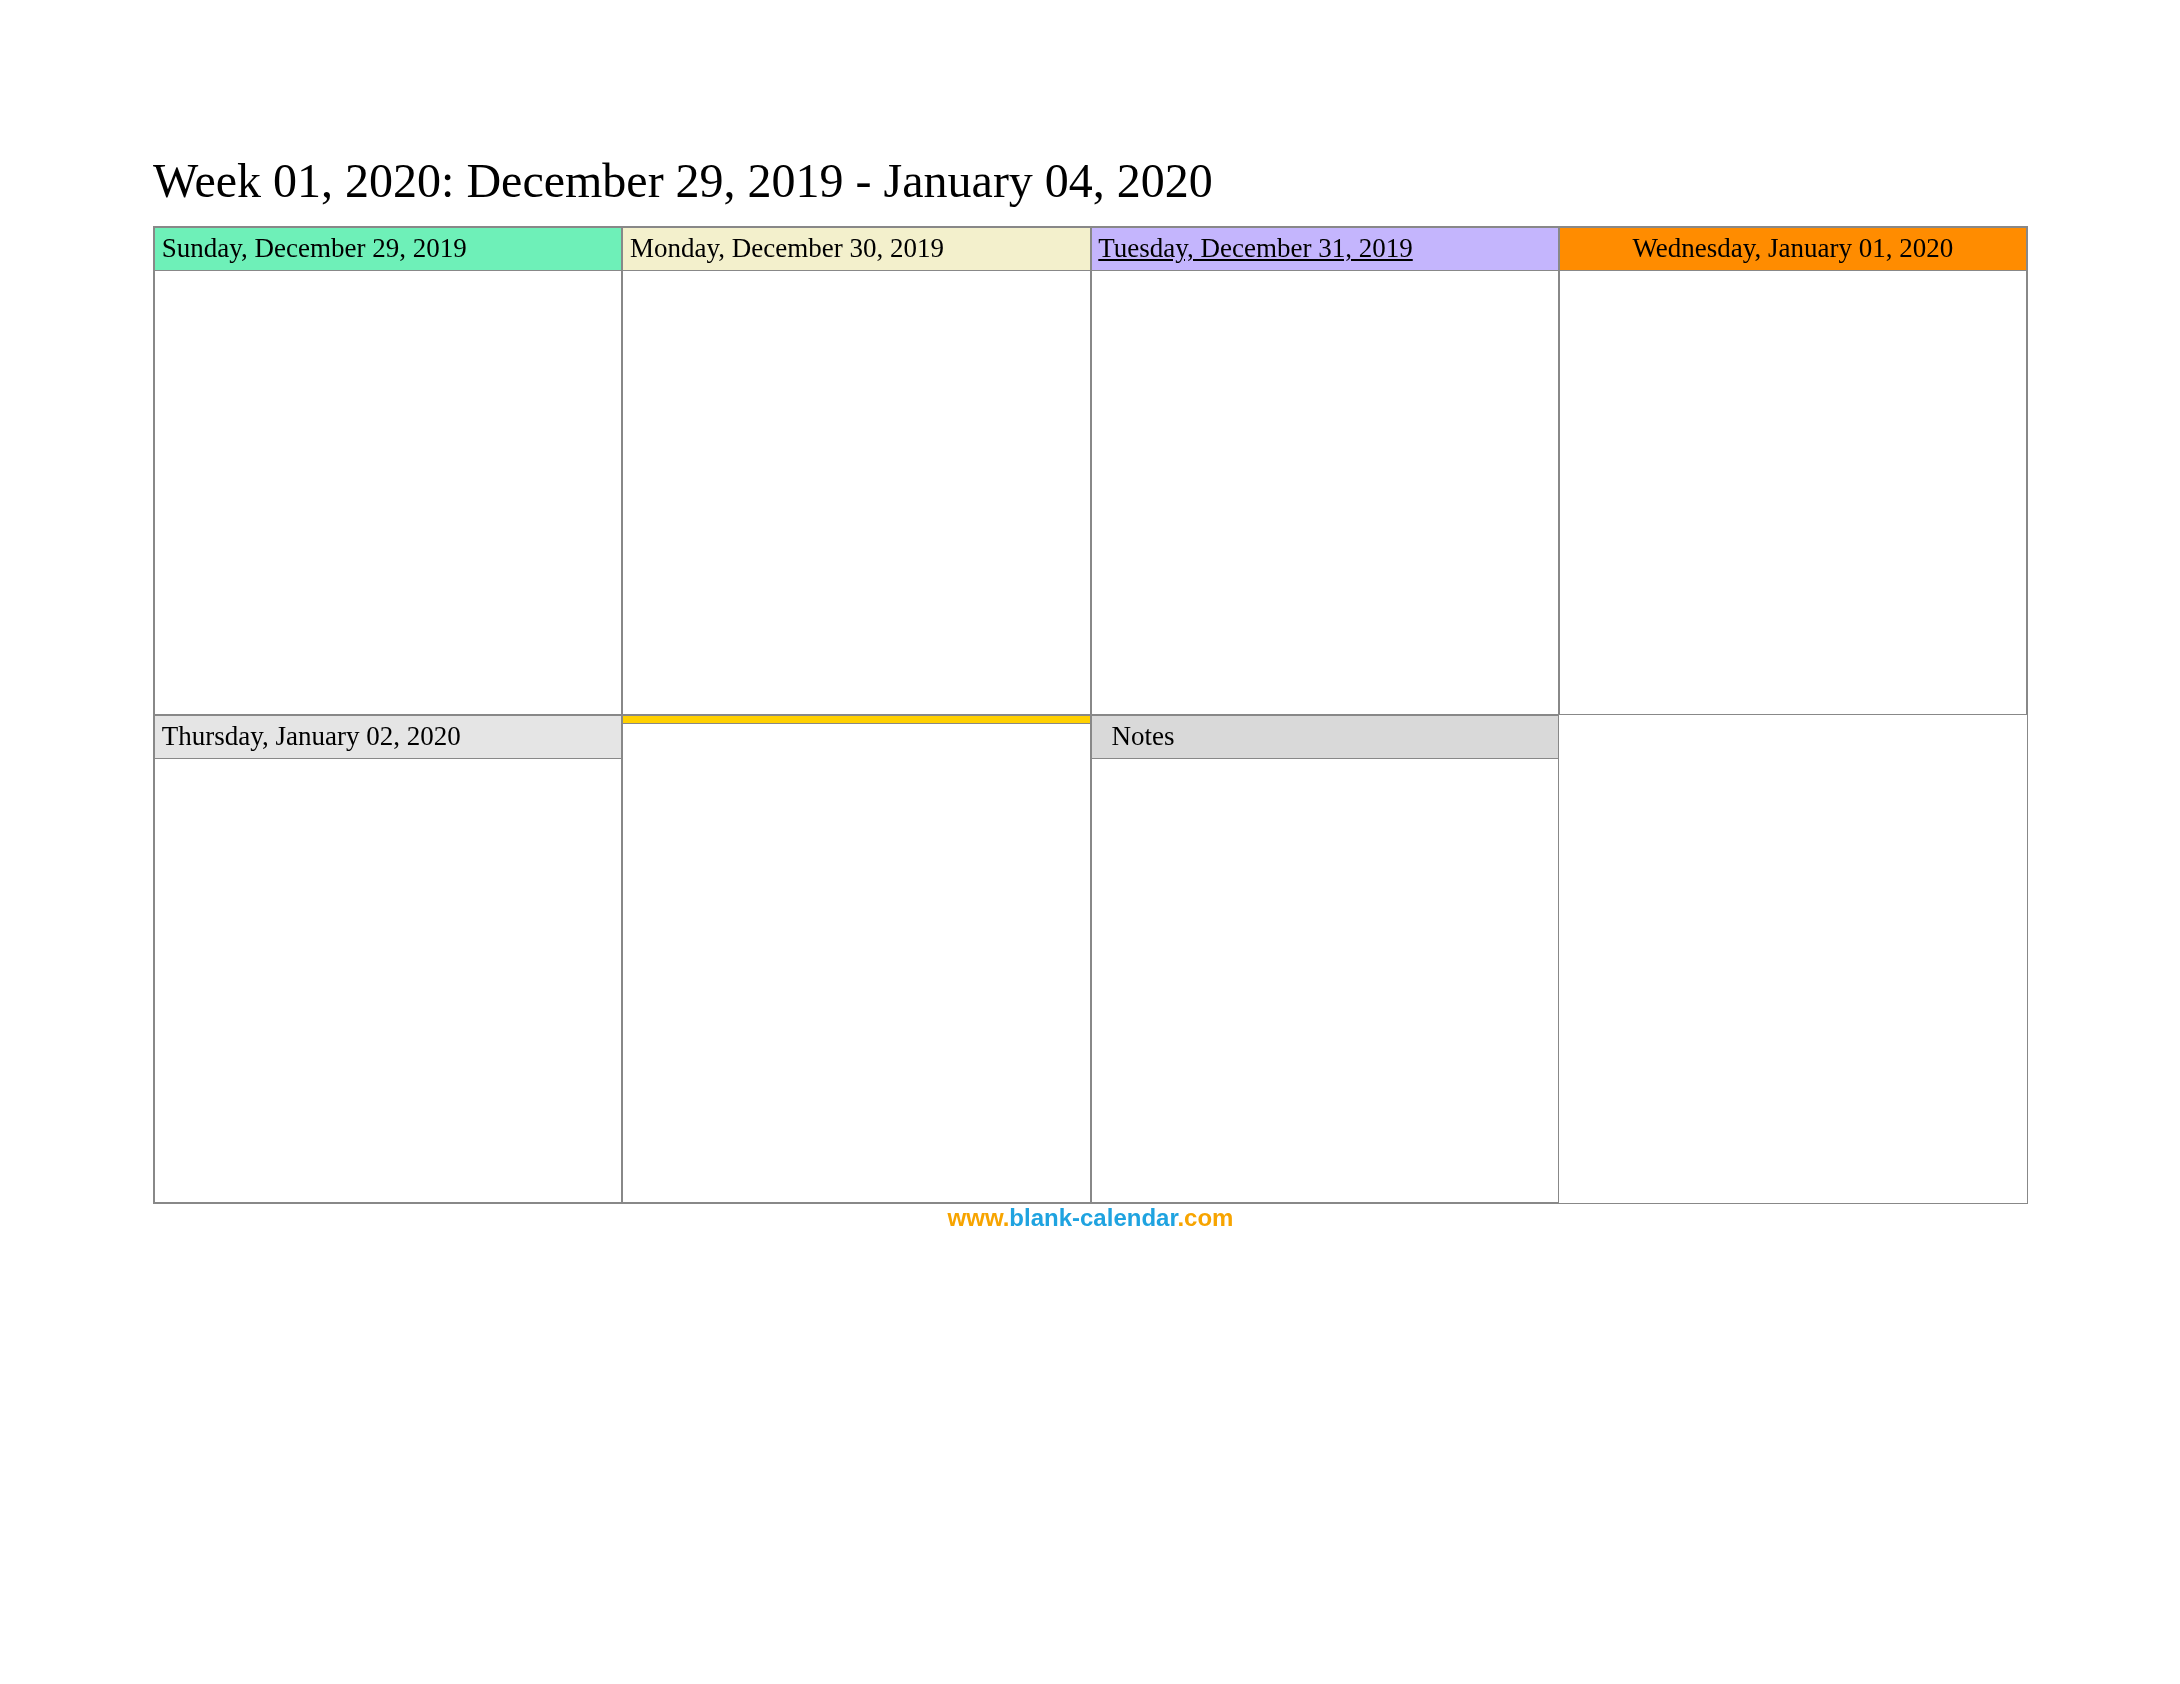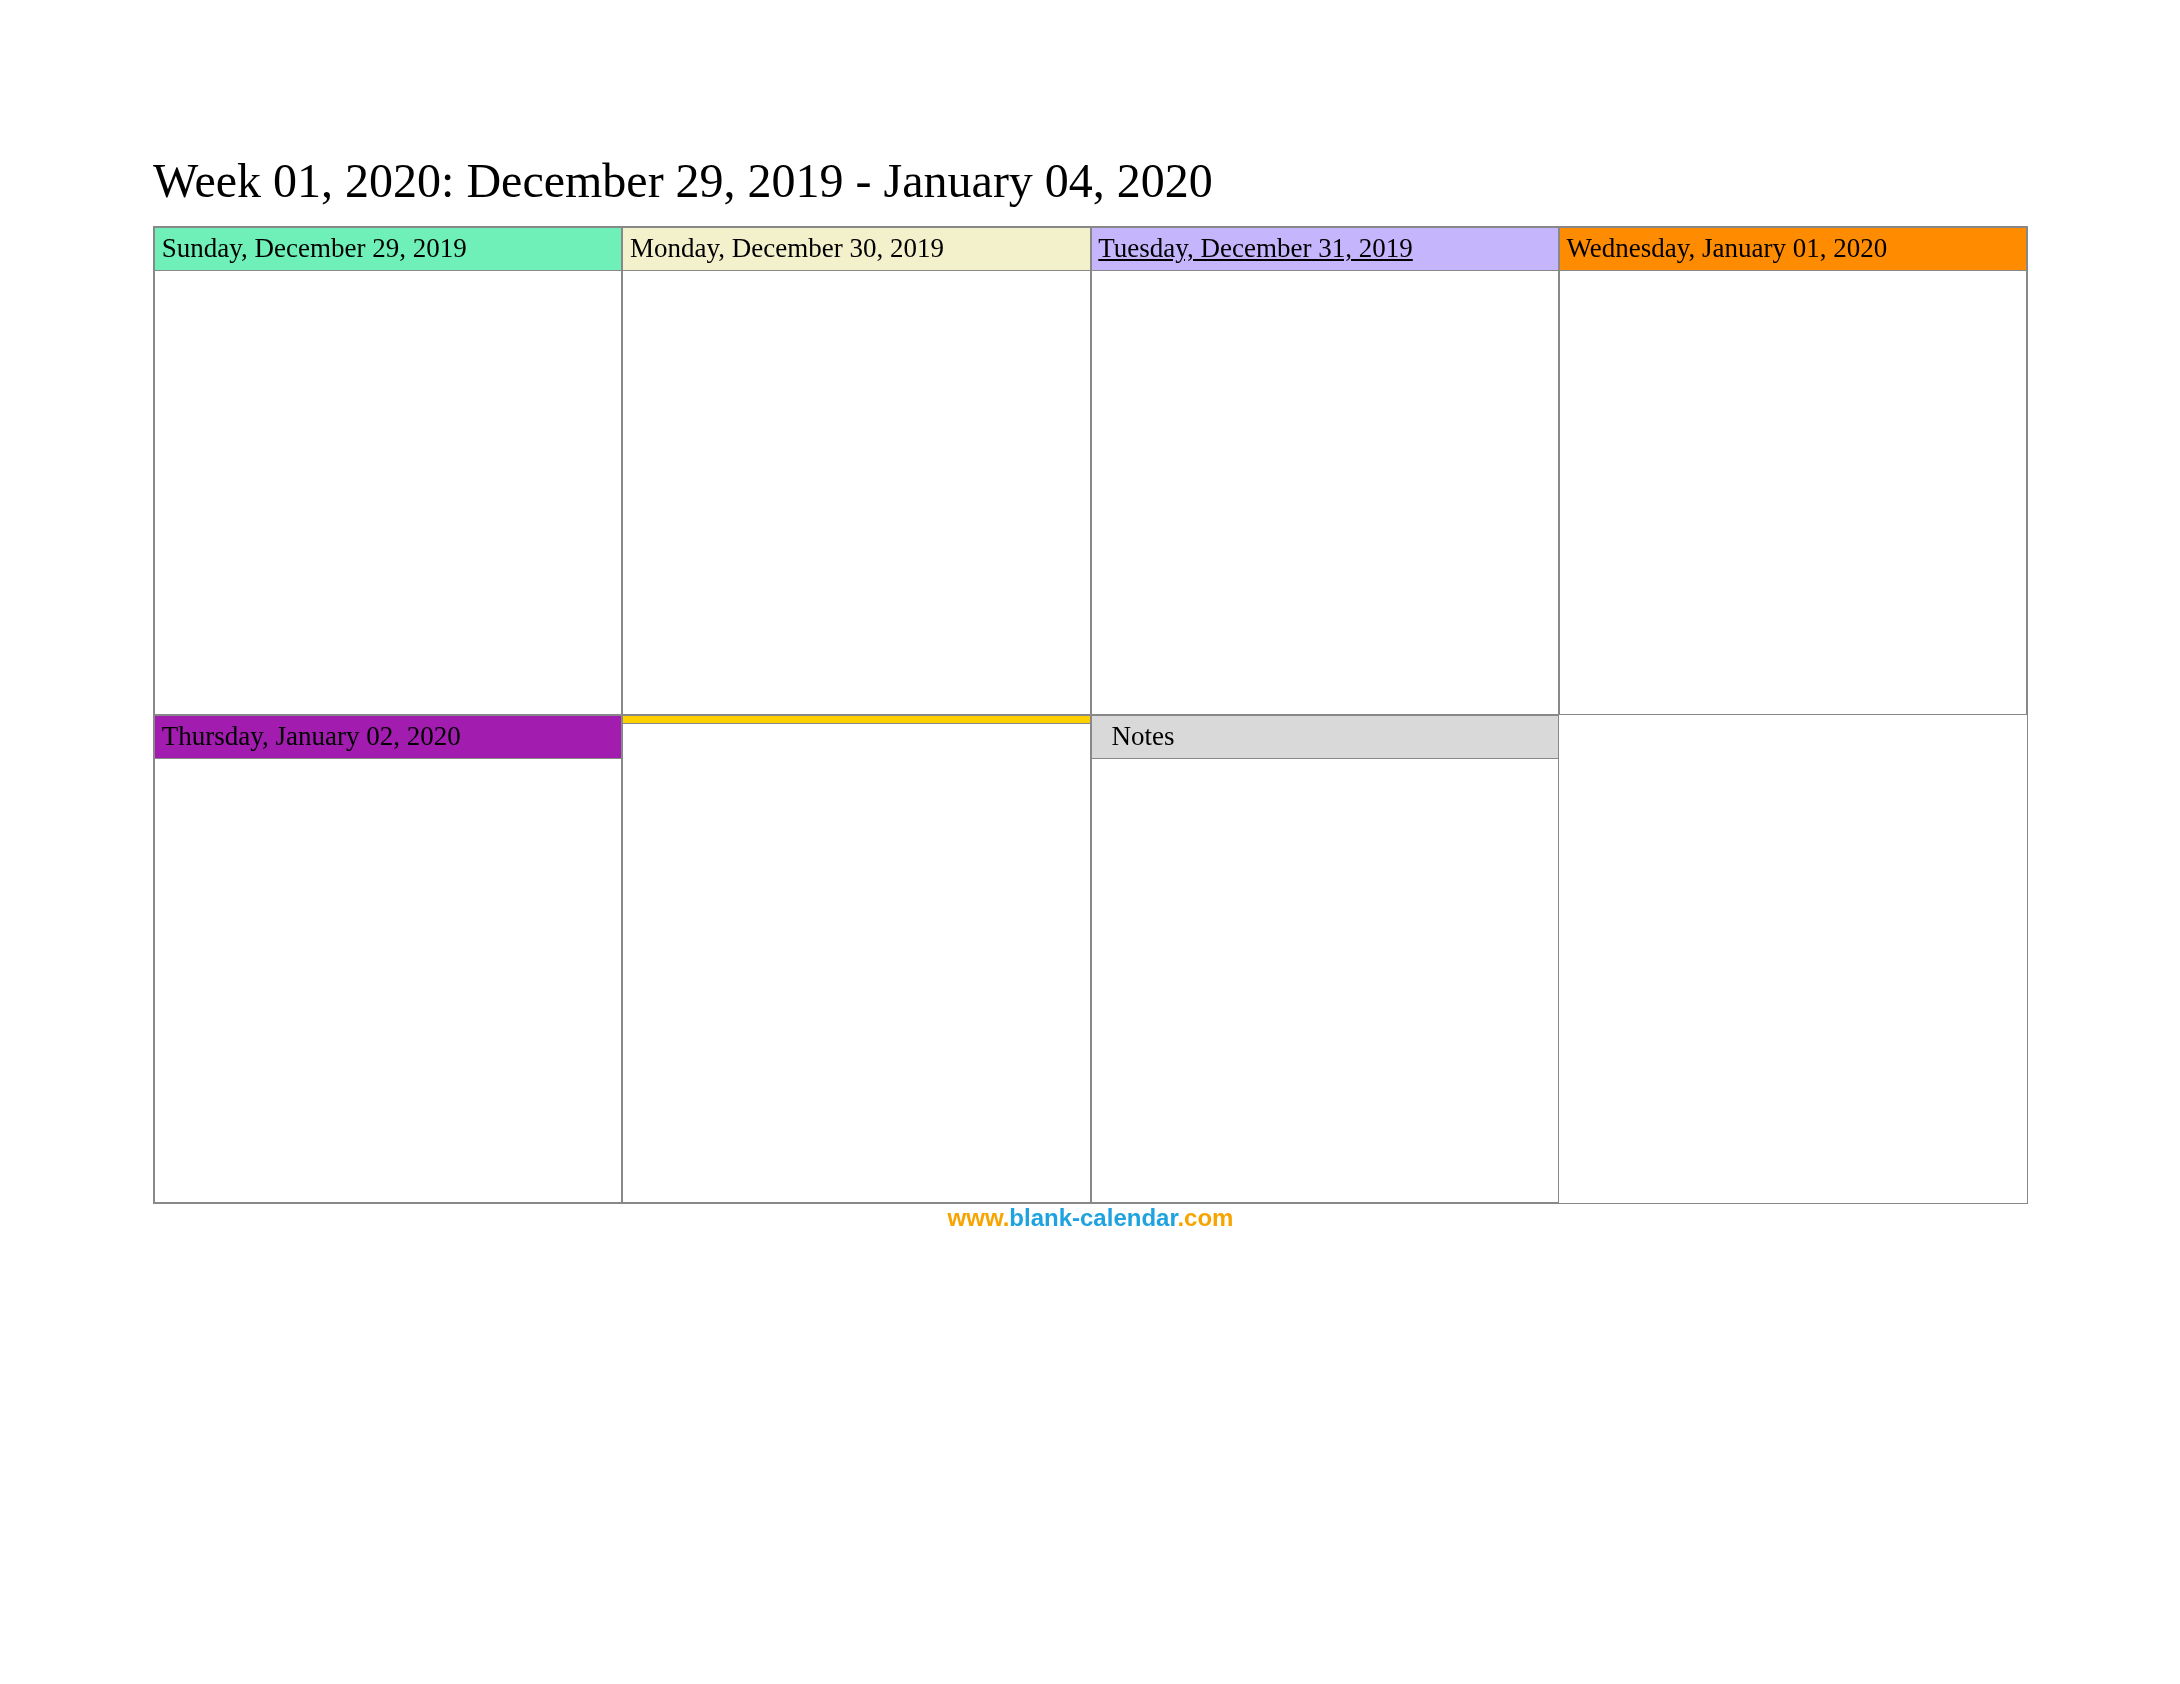--- a/index.html
+++ b/index.html
@@ -68,25 +68,25 @@
     </div>
     <div class="cell">
       <div class="header" style="background-color:#f3f0cc;">Monday, December 30, 2019</div>
       <div class="body"></div>
     </div>
     <div class="cell">
       <div class="header" style="background-color:#c4b5fd;text-decoration:underline;">Tuesday, December 31, 2019</div>
       <div class="body"></div>
     </div>
     <div class="cell">
-      <div class="header" style="background-color:#ff8c00;">Wednesday, January 01, 2020</div>
+      <div class="header" style="background-color:#ff8c00;text-align:center;">Wednesday, January 01, 2020</div>
       <div class="body"></div>
     </div>
     <div class="cell">
-      <div class="header" style="background-color:#a21caf;">Thursday, January 02, 2020</div>
+      <div class="header" style="background-color:#e5e5e5;">Thursday, January 02, 2020</div>
       <div class="body"></div>
     </div>
     <div class="cell">
       <div class="header" style="background-color:#ffd000;"></div>
       <div class="body"></div>
     </div>
     <div class="cell">
       <div class="header" style="background-color:#d9d9d9;padding-left:20px;">Notes</div>
       <div class="body"></div>
     </div>

